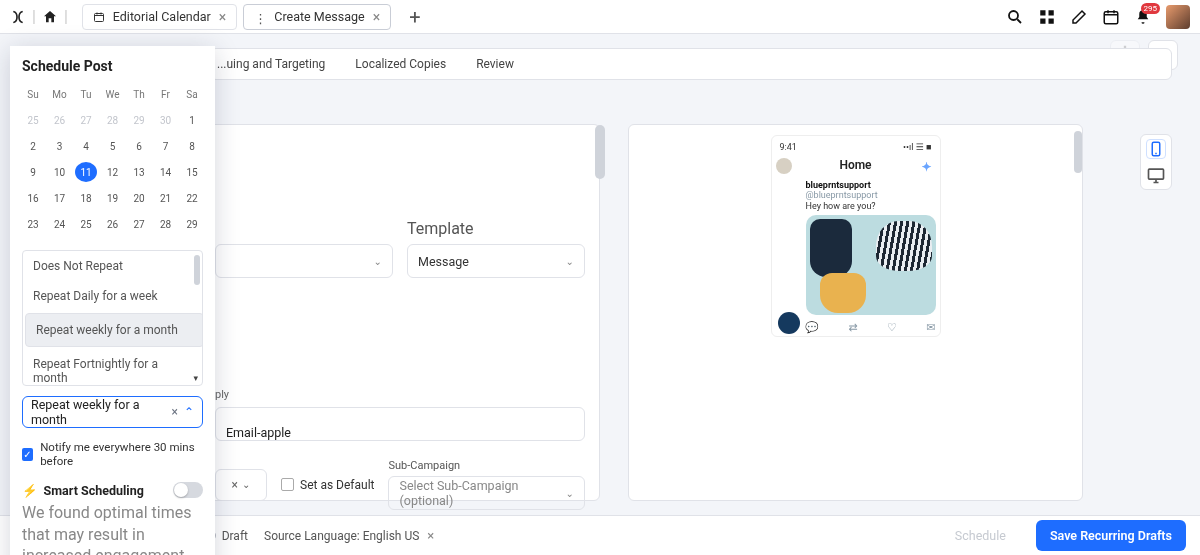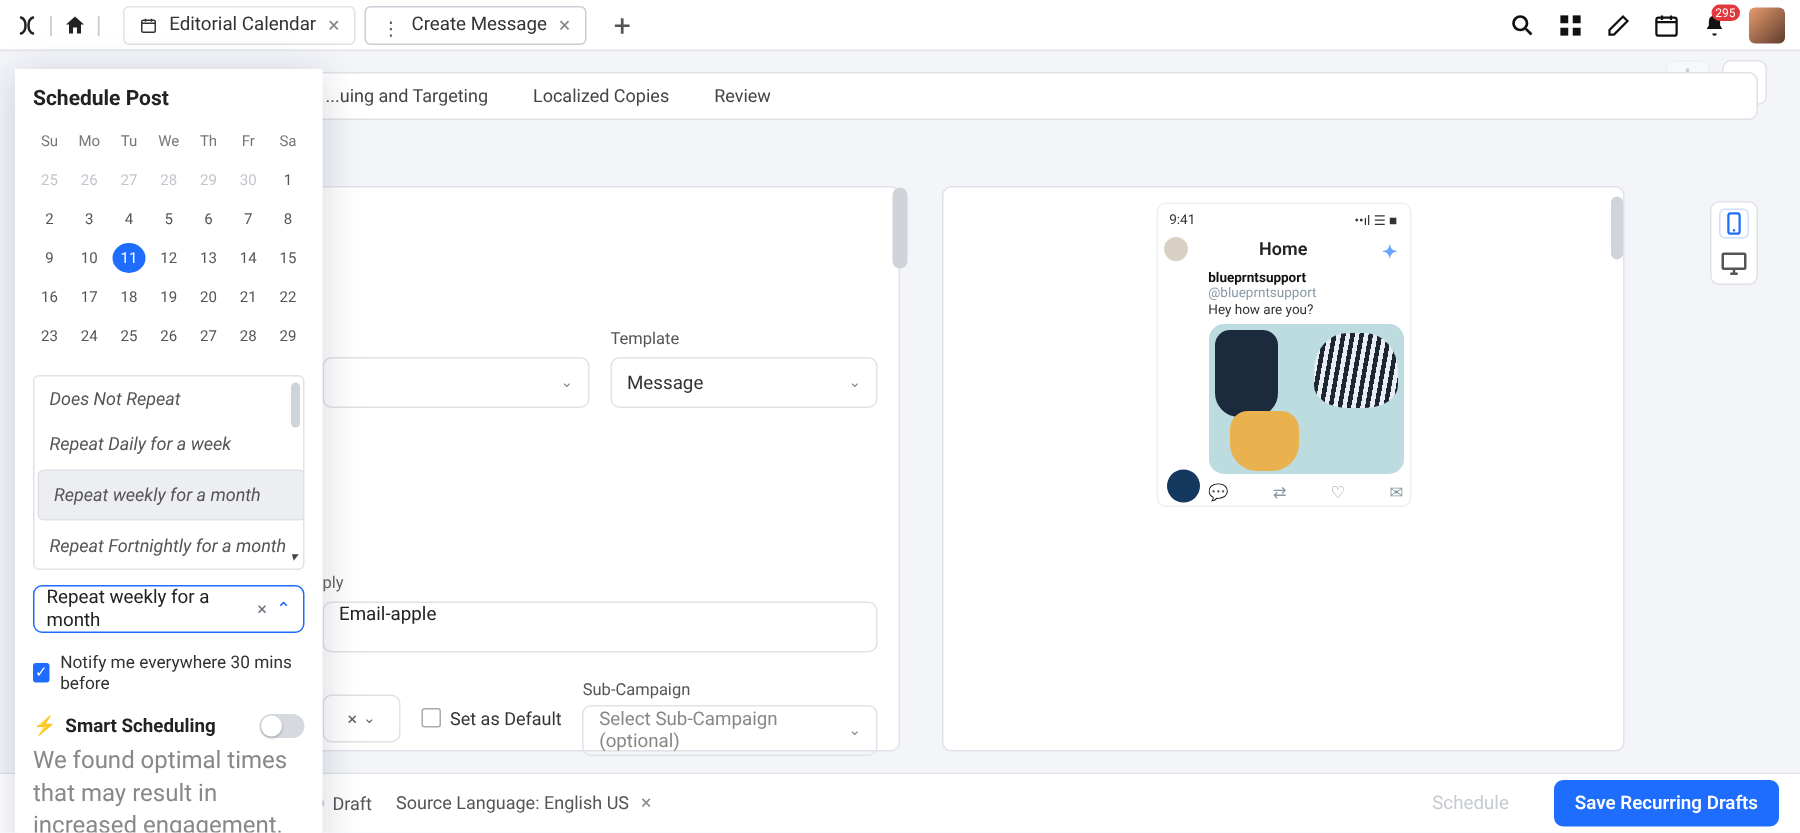--- a/index.html
+++ b/index.html
@@ -36,27 +36,27 @@
   .more{font-weight:700;letter-spacing:2px;}
 
   
   .subnav{position:absolute;top:14px;left:210px;right:28px;height:32px;background:#fff;border:1px solid var(--border);border-radius:6px;display:flex;align-items:center;font-size:12px;color:#444;padding-left:6px;gap:30px;}
   .subnav span{white-space:nowrap;}
 
   
   .form-panel{position:absolute;top:90px;left:200px;width:400px;bottom:14px;background:#fff;border:1px solid var(--border);border-radius:6px;padding:14px;}
   .fld-row{display:flex;gap:14px;margin-top:80px;}
   .fld{flex:1;}
-  .fld label{display:block;font-size:11px;color:#555;margin-bottom:6px;}
+  .fld label{display:block;font-size:16px;color:#555;margin-bottom:6px;}
   .sel{height:34px;width:100%;border:1px solid var(--border);border-radius:6px;padding:0 10px;font-size:12.5px;color:#333;display:flex;align-items:center;justify-content:space-between;}
   .caret{color:#888;font-size:10px;}
   .form-scroll{position:absolute;top:0;right:-6px;width:10px;height:54px;background:#cfd3da;border-radius:5px;}
   .block2{margin-top:110px;}
   .ply-lbl{font-size:11px;color:#666;margin-top:24px;}
-  .email-box{height:34px;border:1px solid var(--border);border-radius:6px;margin-top:6px;display:flex;align-items:flex-start;padding:0 10px;font-size:12.5px;color:#222;}
+  .email-box{height:34px;border:1px solid var(--border);border-radius:6px;margin-top:6px;display:flex;align-items:flex-end;padding:0 10px;font-size:12.5px;color:#222;}
   .row3{display:flex;align-items:center;gap:14px;margin-top:18px;}
   .xtag{height:32px;width:52px;border:1px solid var(--border);border-radius:6px;display:flex;align-items:center;justify-content:center;gap:4px;font-size:12px;color:#666;}
   .chk{width:13px;height:13px;border:1px solid #aaa;border-radius:2px;display:inline-block;margin-right:6px;vertical-align:middle;}
   .setdef{font-size:12px;color:#333;display:flex;align-items:center;}
   .subc{flex:1;}
   .subc-lbl{font-size:11px;color:#555;margin-bottom:4px;}
 
   
   .preview-panel{position:absolute;top:90px;left:628px;width:455px;bottom:14px;background:#fff;border:1px solid var(--border);border-radius:6px;display:flex;justify-content:center;align-items:flex-start;padding-top:10px;}
   .phone{width:170px;border:1px solid #eee;border-radius:6px;padding:6px 6px 2px;font-size:10px;position:relative;}
@@ -87,21 +87,21 @@
 
   
   .popover{position:absolute;left:10px;top:46px;width:205px;background:#fff;border-radius:0;box-shadow:0 4px 24px rgba(20,30,60,.18);padding:12px 12px 14px;z-index:50;}
   .pop-title{font-weight:700;font-size:14px;color:#222;margin-bottom:10px;}
   .cal{width:100%;}
   .cal-row{display:flex;justify-content:space-between;margin-bottom:6px;align-items:flex-end;}
   .cal-cell{width:22px;height:20px;display:flex;align-items:center;justify-content:center;font-size:10px;color:#555;}
   .cal-h{color:#777;font-size:10px;}
   .cal-dim{color:#c2c5cc;}
   .cal-sel{background:var(--primary);color:#fff;border-radius:50%;}
-  .repeat-menu{position:relative;margin-top:16px;border:1px solid var(--border);border-radius:4px;max-height:136px;overflow:hidden;font-style:italic;}
+  .repeat-menu{position:relative;margin-top:16px;border:1px solid var(--border);border-radius:4px;max-height:136px;overflow:hidden;}
   .repeat-menu .opt{padding:8px 10px;font-size:12px;color:#555;}
   .repeat-menu .opt.sel{background:#eceef2;border-radius:4px;margin:2px;}
   .repeat-menu .mscroll{position:absolute;right:2px;top:4px;width:6px;height:30px;background:#cfd3da;border-radius:3px;}
   .rm-caret{position:absolute;right:4px;bottom:2px;font-size:9px;color:#444;}
   .repeat-sel{margin-top:10px;height:32px;border:1.5px solid var(--primary);border-radius:6px;display:flex;align-items:center;padding:0 8px;font-size:12.5px;color:#222;justify-content:space-between;}
   .repeat-sel .rs-actions{display:flex;gap:6px;color:#6a7280;font-size:12px;align-items:center;}
   .notify{margin-top:12px;font-size:11.5px;color:#333;display:flex;align-items:center;gap:7px;}
   .cb{width:13px;height:13px;border-radius:2px;background:var(--primary);display:inline-flex;align-items:center;justify-content:center;color:#fff;font-size:10px;}
   .smart{margin-top:14px;}
   .smart-h{display:flex;align-items:center;gap:6px;font-size:12.5px;font-weight:700;color:#222;}

